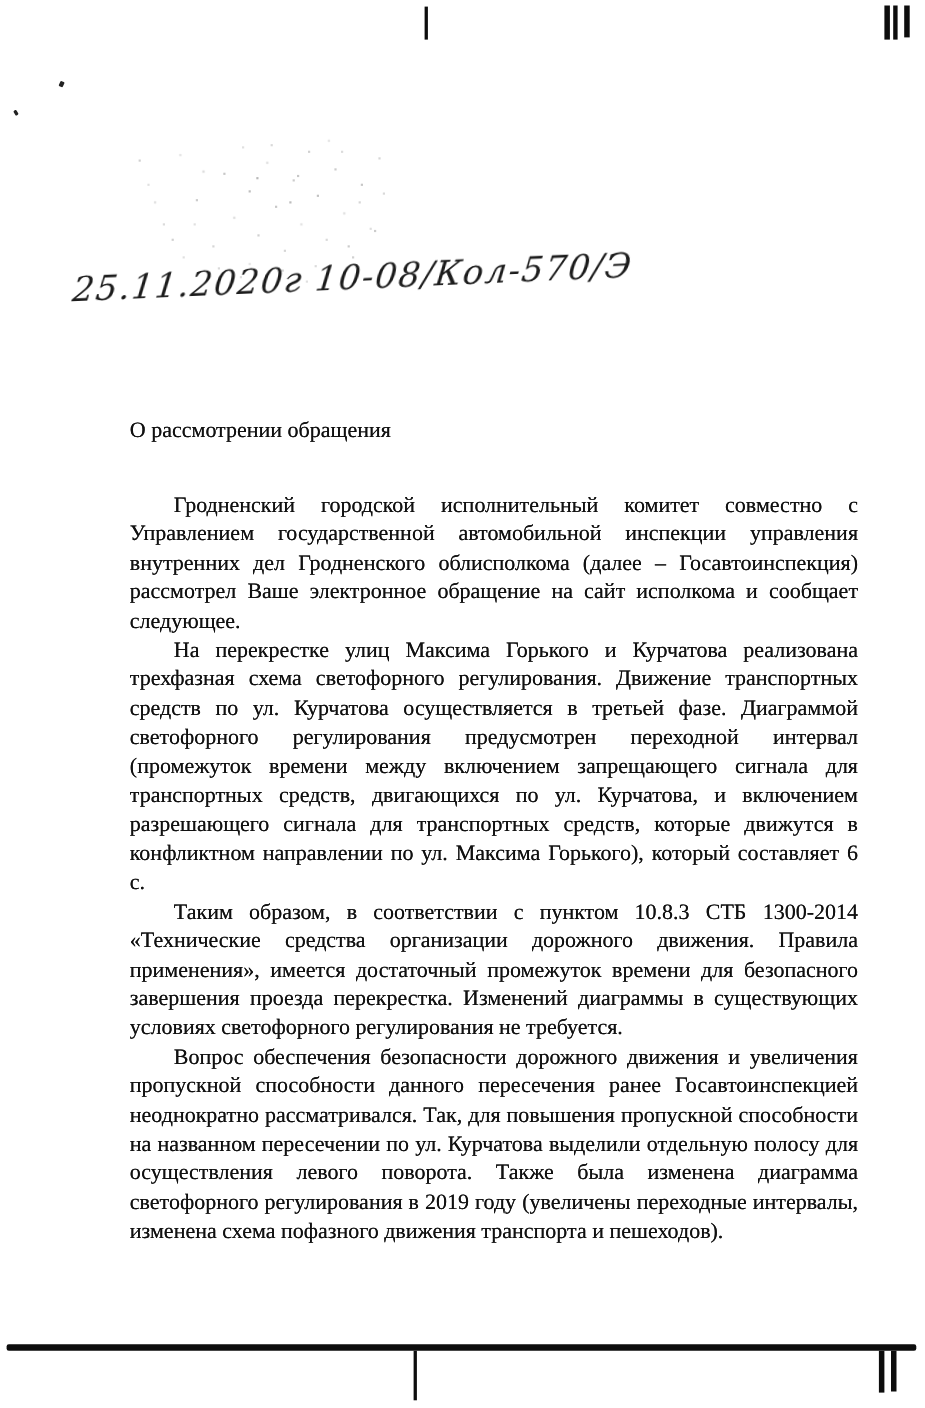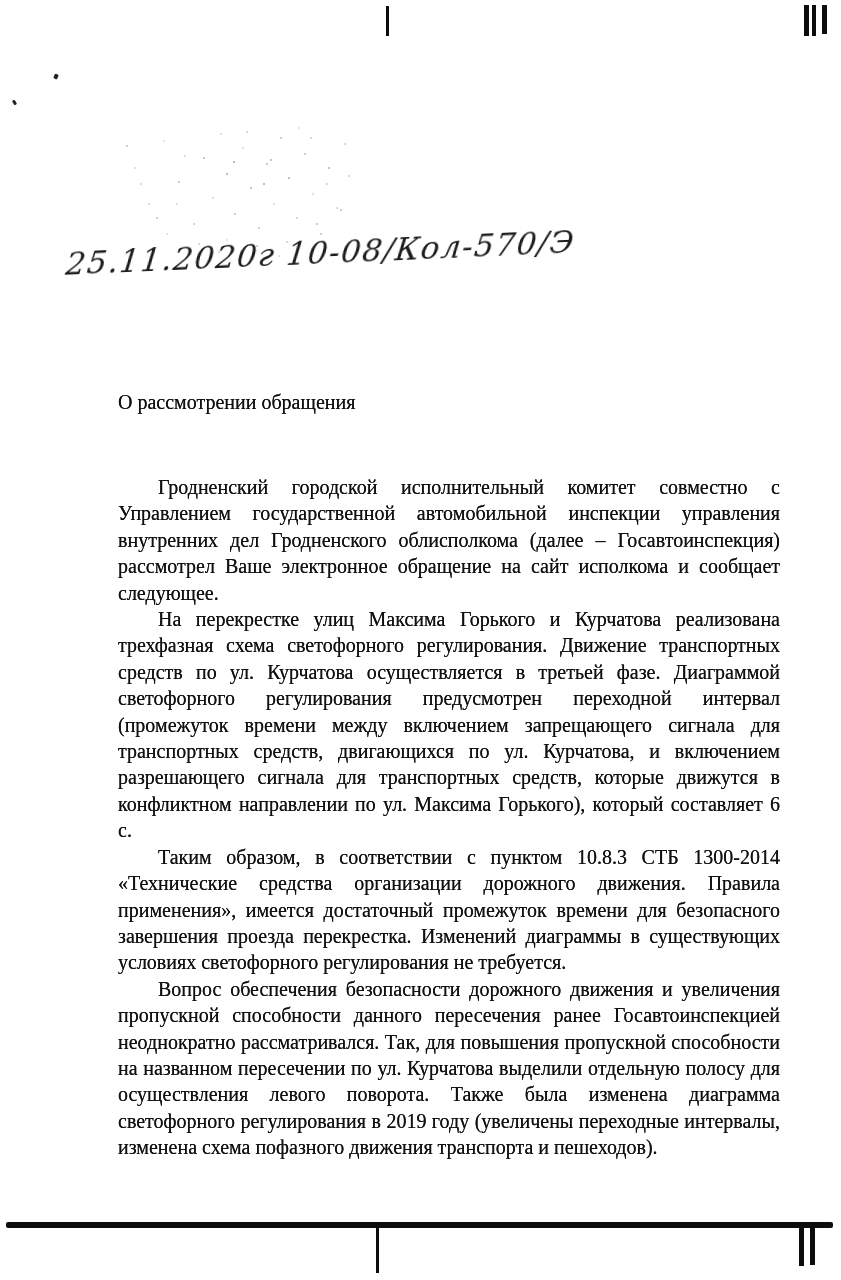--- a/index.html
+++ b/index.html
@@ -11,31 +11,31 @@
     font-family: "Liberation Serif", serif;
     color: #111111;
     overflow: hidden;
     margin: 0 auto;
   }
 
   
   .letter-body {
     position: absolute;
     left: 118px;
-    top: 389px;
+    top: 378px;
     width: 662px;
   }
   .subject {
     font-size: 20px;
     line-height: 26px;
     margin: 0;
     font-weight: normal;
     text-shadow: 0 0 0.5px rgba(0,0,0,0.85);
   }
-  .paragraphs { margin-top: 59px; }
+  .paragraphs { margin-top: 42px; }
   .paragraphs p {
     margin: 0;
     font-size: 20px;
     line-height: 26.4px;
     text-align: justify;
     text-indent: 40px;
     text-shadow: 0 0 0.5px rgba(0,0,0,0.85);
   }
   .paragraphs p.continued { text-align-last: justify; }
 

